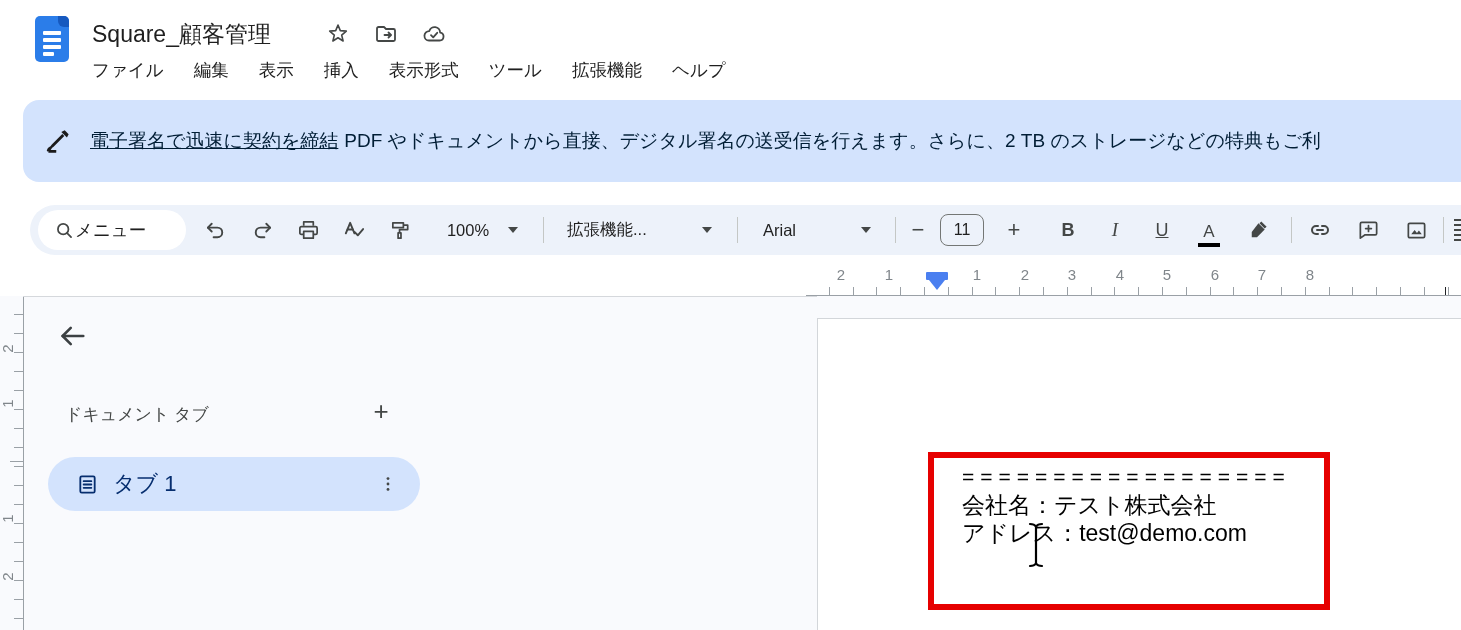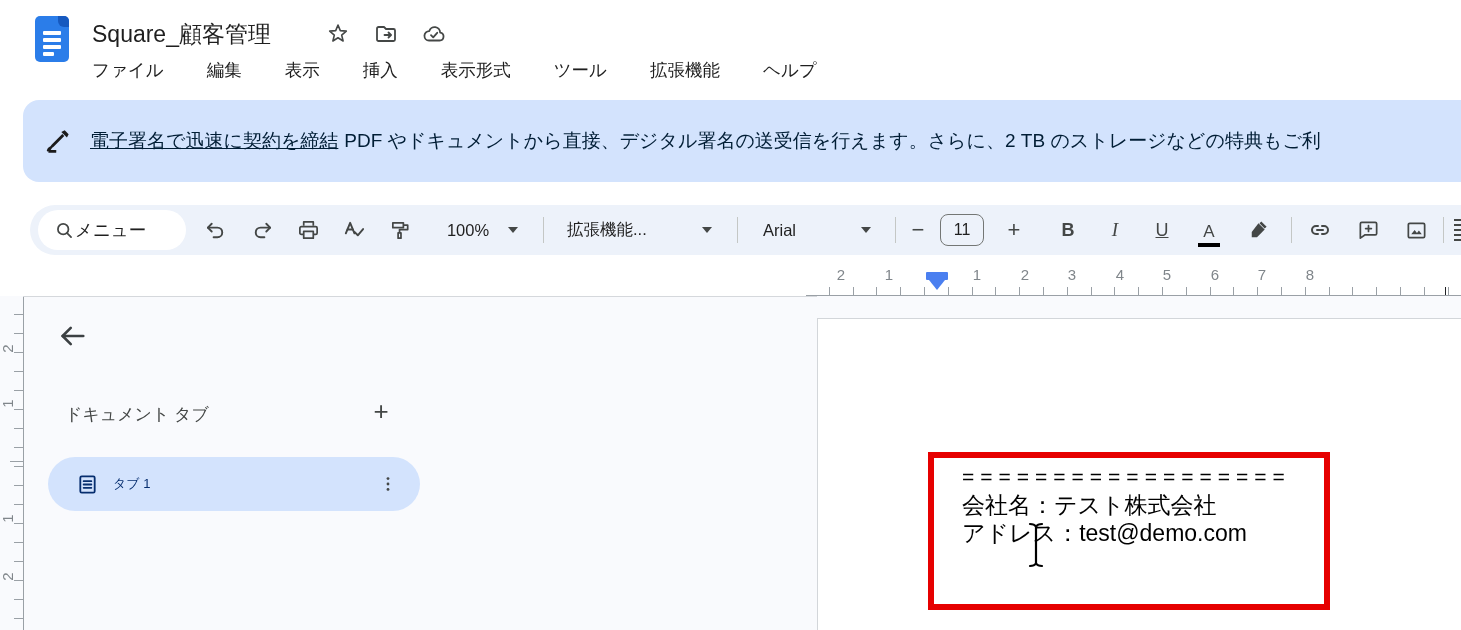--- a/index.html
+++ b/index.html
@@ -8,21 +8,21 @@
   .abs { position:absolute; }
   #stage { position:relative; width:1461px; height:630px; }
 
   
   #docs-icon { left:35px; top:16px; width:34px; height:46px; background:#2b7de9; border-radius:5px; }
   #docs-icon .fold { position:absolute; right:0; top:0; width:11px; height:11px;
     background:#1659bf; border-radius:0 5px 0 6px; }
   #docs-icon .bar { position:absolute; left:8px; height:3.5px; background:#fff; width:18px; border-radius:1px; }
   #title { left:92px; top:19px; font-size:23px; color:#1f1f1f; }
   .hdr-ico { top:22px; width:24px; height:24px; }
-  #menubar { left:92px; top:58px; display:flex; gap:43px; font-size:17.5px; color:#1f1f1f; }
+  #menubar { left:92px; top:58px; display:flex; gap:30px; font-size:17.5px; color:#1f1f1f; }
   #menubar span { cursor:default; }
 
   
   #banner { left:23px; top:100px; right:-30px; height:82px; background:#d3e3fd; border-radius:16px;
     display:flex; align-items:center; color:#001d35; font-size:19px; }
   #banner .ico { margin-left:22px; margin-right:18px; }
   #banner .lead { font-weight:500; margin-right:6px; white-space:nowrap;text-decoration:underline; }
   #banner .body { white-space:nowrap; }
 
   
@@ -70,21 +70,21 @@
   #sidebar-topline { left:23px; width:794px; top:296px; height:1px; background:#d5d8dc; }
 
   
   #back-arrow { left:57px; top:321px; width:30px; height:30px; }
   #tabs-header { left:65px; top:403px; font-size:17px; font-weight:500; color:#444746; }
   #add-tab { left:366px; top:396px; width:30px; height:30px; font-size:26px; color:#444746;
     display:flex; align-items:center; justify-content:center; }
   #tab-pill { left:48px; top:457px; width:372px; height:54px; background:#d3e3fd; border-radius:27px;
     display:flex; align-items:center; }
   #tab-pill .doc-ic { margin-left:28px; }
-  #tab-pill .lbl { margin-left:14px; font-size:13px; font-weight:500; color:#062e6f; }
+  #tab-pill .lbl { margin-left:14px; font-size:22px; font-weight:500; color:#062e6f; }
   #tab-pill .dots { margin-left:auto; margin-right:22px; }
   #sidebar-hint { left:65px; top:523px; font-size:16.5px; font-style:italic; color:#747775; line-height:30px; }
 
   
   #page { left:817px; top:318px; width:660px; height:330px; background:#fff;
     border-left:1px solid #d3d6da; border-top:1px solid #d3d6da; }
   #red-box { left:928px; top:452px; width:402px; height:158px; border:6px solid #e60000; }
   #doc-text { left:962px; top:463px; font-size:23px; color:#000; line-height:28px; white-space:nowrap; }
   #doc-text .eq { letter-spacing:6px; font-size:21px; }
   #ibeam { left:1027px; top:521px; }

